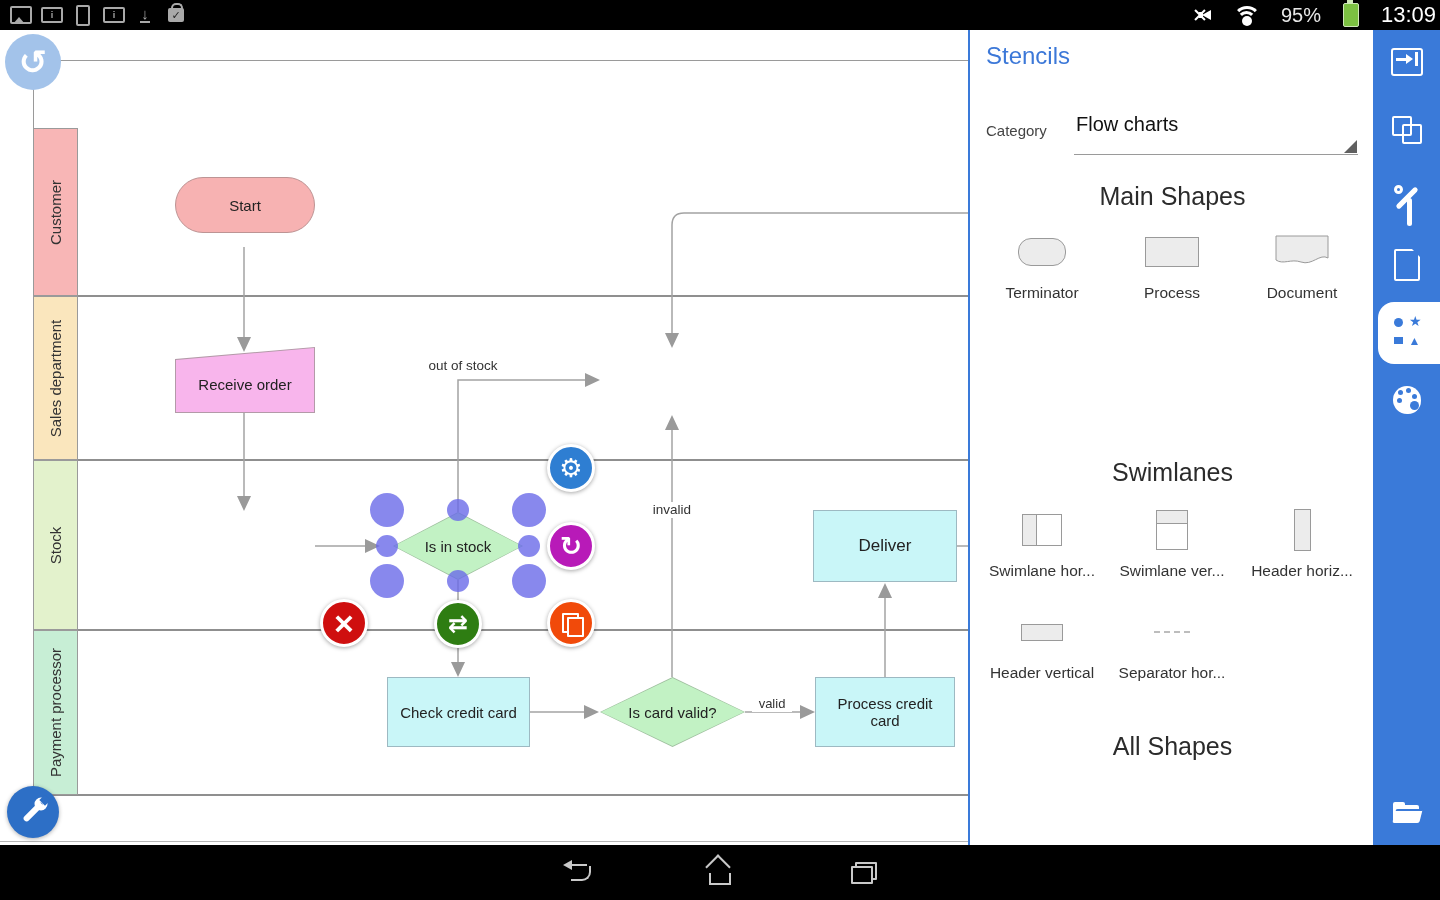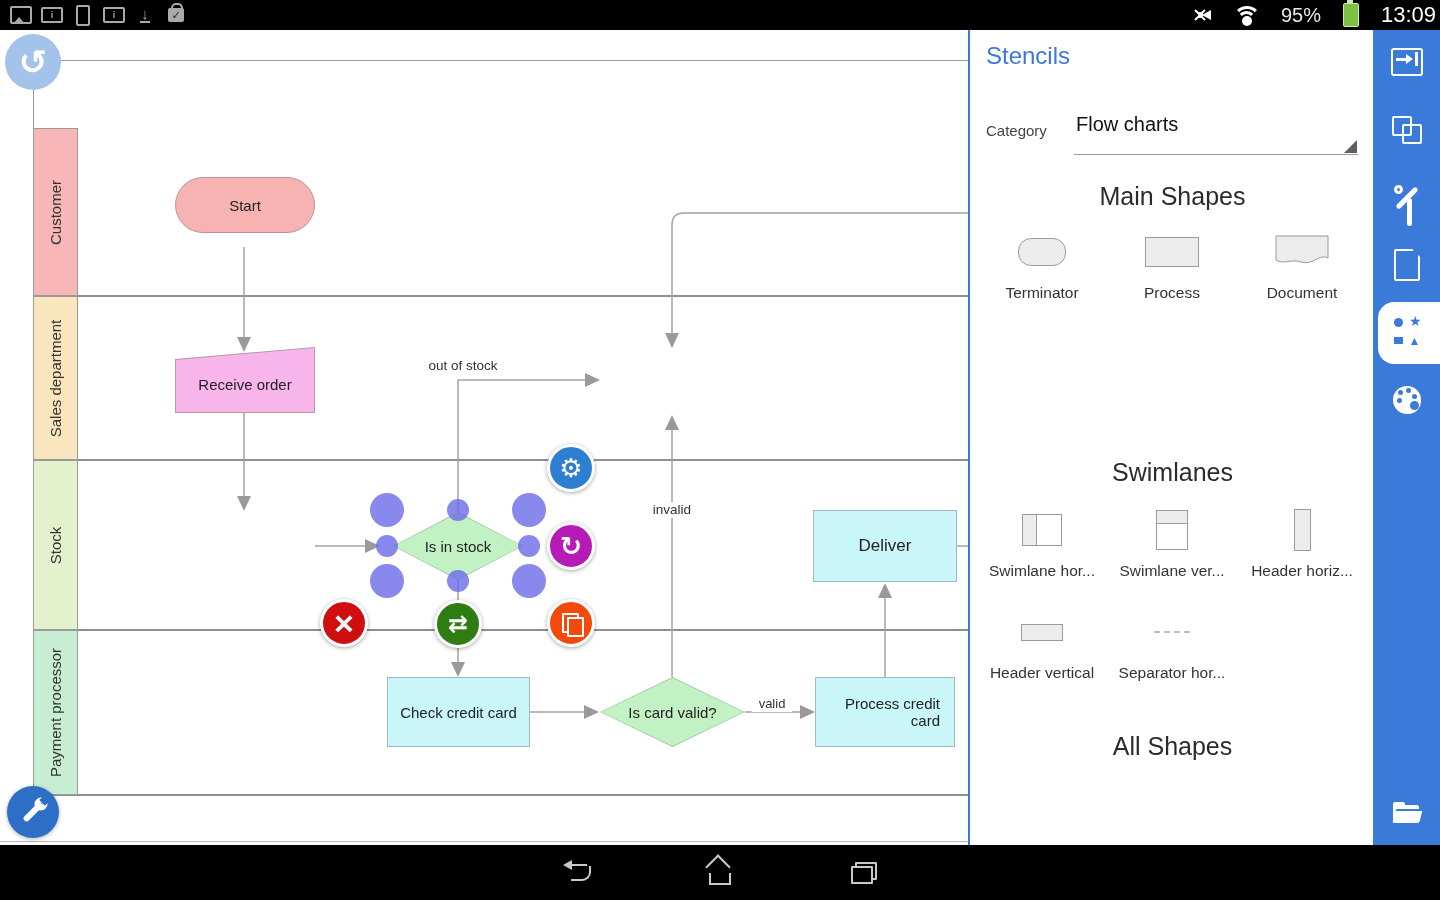--- a/index.html
+++ b/index.html
@@ -258,21 +258,21 @@
   <div class="abs node rect-node" style="left:387px;top:647px;width:143px;height:70px;">
       <span>Check credit card</span>
     </div>
 
   <div class="abs clip-outer diam" style="left:600px;top:647px;width:145px;height:70px;background:#9fbf9f;">
     <div class="clip-inner diam" style="background:#c2f2c4;">
       <span>Is card valid?</span>
       </div>
   </div>
 
-  <div class="abs node rect-node" style="left:815px;top:647px;width:140px;height:70px;text-align:right;">
+  <div class="abs node rect-node" style="left:815px;top:647px;width:140px;height:70px;">
     <span style="width:110px;">Process credit card</span>
     </div>
 
   <div class="abs handle" style="left:370px;top:463px;width:34px;height:34px;"></div>
   <div class="abs handle" style="left:512px;top:463px;width:34px;height:34px;"></div>
   <div class="abs handle" style="left:370px;top:534px;width:34px;height:34px;"></div>
   <div class="abs handle" style="left:512px;top:534px;width:34px;height:34px;"></div>
   <div class="abs handle" style="left:447px;top:469px;width:22px;height:22px;"></div>
   <div class="abs handle" style="left:447px;top:540px;width:22px;height:22px;"></div>
   <div class="abs handle" style="left:376px;top:505px;width:22px;height:22px;"></div>

